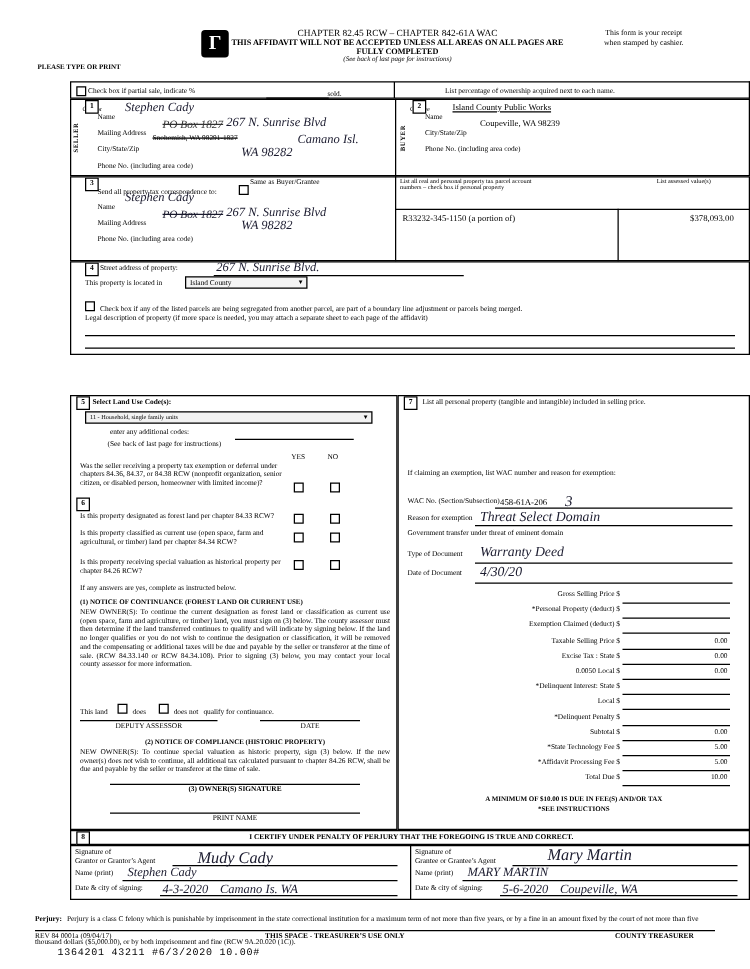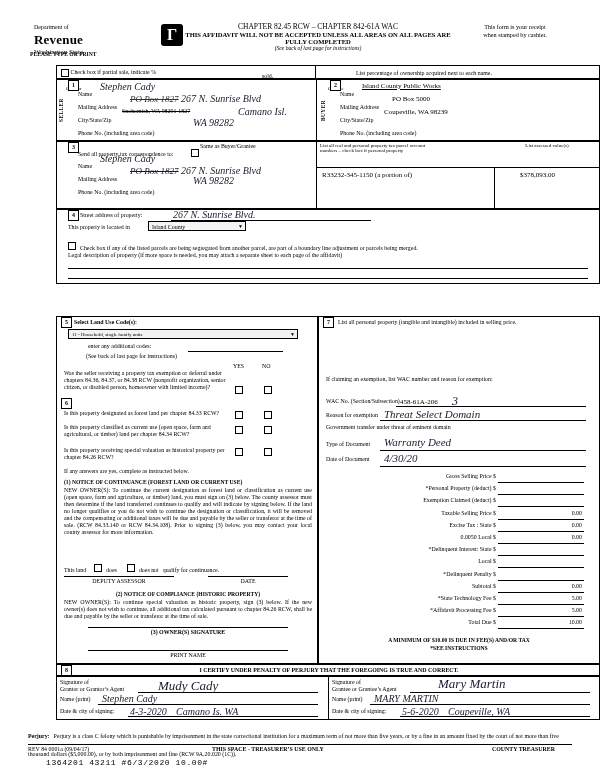--- a/index.html
+++ b/index.html
@@ -32,25 +32,20 @@
   .xs{font-size:5px;}
   .center{text-align:center;}
 </style>
 </head>
 <body>
 
 <div class="page">
   <div class="sheet">
 
     <div class="hdr">
-      <div class="dept">
-        <div class="d1">Department of</div>
-        <div class="d2">Revenue</div>
-        <div class="d3">Washington State</div>
-      </div>
       <div class="wa-logo">Γ</div>
       <div class="title-blk">
         <div class="t2">CHAPTER 82.45 RCW – CHAPTER 842-61A WAC</div>
         <div class="t3">THIS AFFIDAVIT WILL NOT BE ACCEPTED UNLESS ALL AREAS ON ALL PAGES ARE FULLY COMPLETED</div>
         <div class="t4">(See back of last page for instructions)</div>
       </div>
       <div class="receipt">
         <span style="white-space:pre-line;">This form is your receipt
 when stamped by cashier.</span>
       </div>
@@ -100,24 +95,20 @@
     <div class="side" style="left:292px;top:66px;height:48px;width:9px;">BUYER</div>
     <div class="xs" style="position:absolute;left:300px;top:66px;width:10px;line-height:1;">Grantee</div>
     <div class="num" style="left:302px;top:60px;">2</div>
 
     <div style="position:absolute;left:312px;top:62px;width:255px;">
       <div style="position:relative;height:13px;">
         <span class="lbl">Name</span>
         <span class="lbl" style="position:absolute;left:22px;top:0;font-size:7px;text-decoration:underline;">Island County Public Works</span>
       </div>
       <div style="position:relative;height:13px;">
-        <span class="lbl">Mailing Address</span>
-        <span class="lbl" style="position:absolute;left:52px;top:0;font-size:7px;">PO Box 5000</span>
-      </div>
-      <div style="position:relative;height:13px;">
         <span class="lbl">City/State/Zip</span>
         <span class="lbl" style="position:absolute;left:44px;top:0;font-size:7px;">Coupeville, WA  98239</span>
       </div>
       <div style="position:relative;height:13px;">
         <span class="lbl">Phone No. (including area code)</span>
       </div>
     </div>
 
     <div class="bx" style="left:28px;top:121px;width:544px;height:68px;"></div>
     <div class="line" style="left:288px;top:121px;width:0;height:68px;border-left:1px solid #000;border-bottom:none;"></div>
@@ -147,21 +138,21 @@
     <div style="position:absolute;left:292px;top:123px;width:276px;">
       <div style="display:flex;">
         <div style="width:178px;" class="xs"><span style="white-space:pre-line;">List all real and personal property tax parcel account
 numbers – check box if personal property</span></div>
         <div style="width:98px;text-align:center;" class="xs">List assessed value(s)</div>
       </div>
     </div>
     <div class="line" style="left:288px;top:147px;width:284px;"></div>
     <div class="line" style="left:466px;top:147px;width:0;height:42px;border-left:1px solid #000;border-bottom:none;"></div>
     <div class="lbl" style="position:absolute;left:294px;top:151px;font-size:7px;">R33232-345-1150 (a portion of)</div>
-    <div class="lbl" style="position:absolute;left:472px;top:151px;font-size:7px;padding-left:20px;">$378,093.00</div>
+    <div class="lbl" style="position:absolute;left:504px;top:151px;font-size:7px;padding-left:20px;">$378,093.00</div>
 
     <div class="bx" style="left:28px;top:189px;width:544px;height:75px;"></div>
     <div class="num" style="left:40px;top:190px;">4</div>
     <div class="lbl" style="position:absolute;left:52px;top:192px;">Street address of property:</div>
     <div class="hw" style="position:absolute;left:145px;top:189px;">267 N. Sunrise Blvd.</div>
     <div class="line" style="left:143px;top:200px;width:200px;"></div>
 
     <div class="lbl" style="position:absolute;left:40px;top:204px;">This property is located in</div>
     <div class="bx" style="left:120px;top:201px;width:98px;height:10px;background:#f4f4f4;">
       <span class="lbl" style="position:absolute;left:3px;top:2px;">Island County</span>

